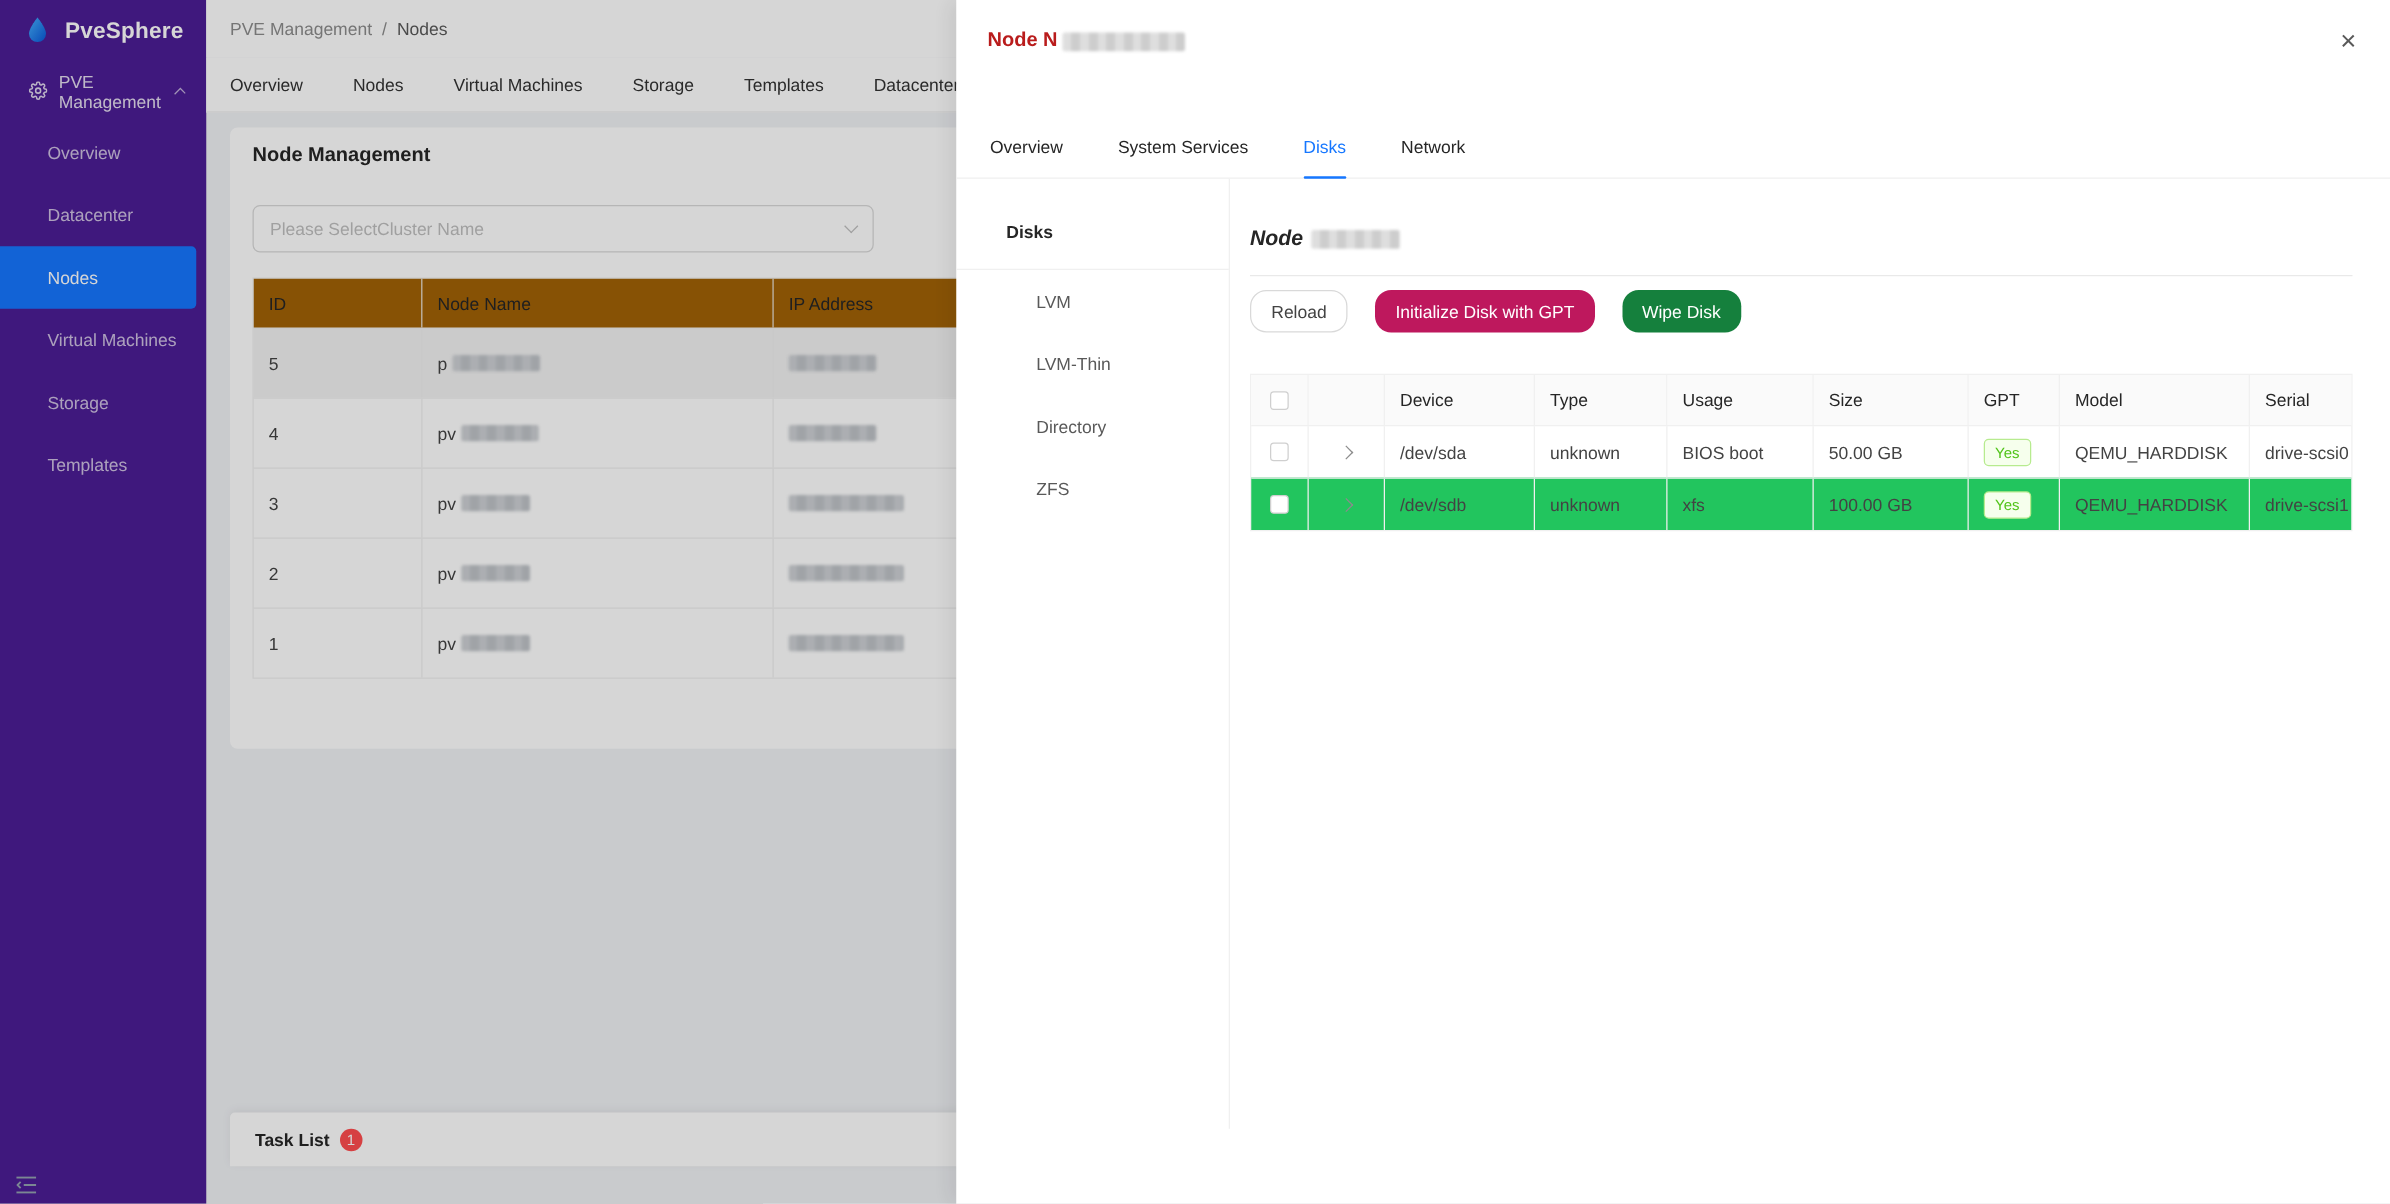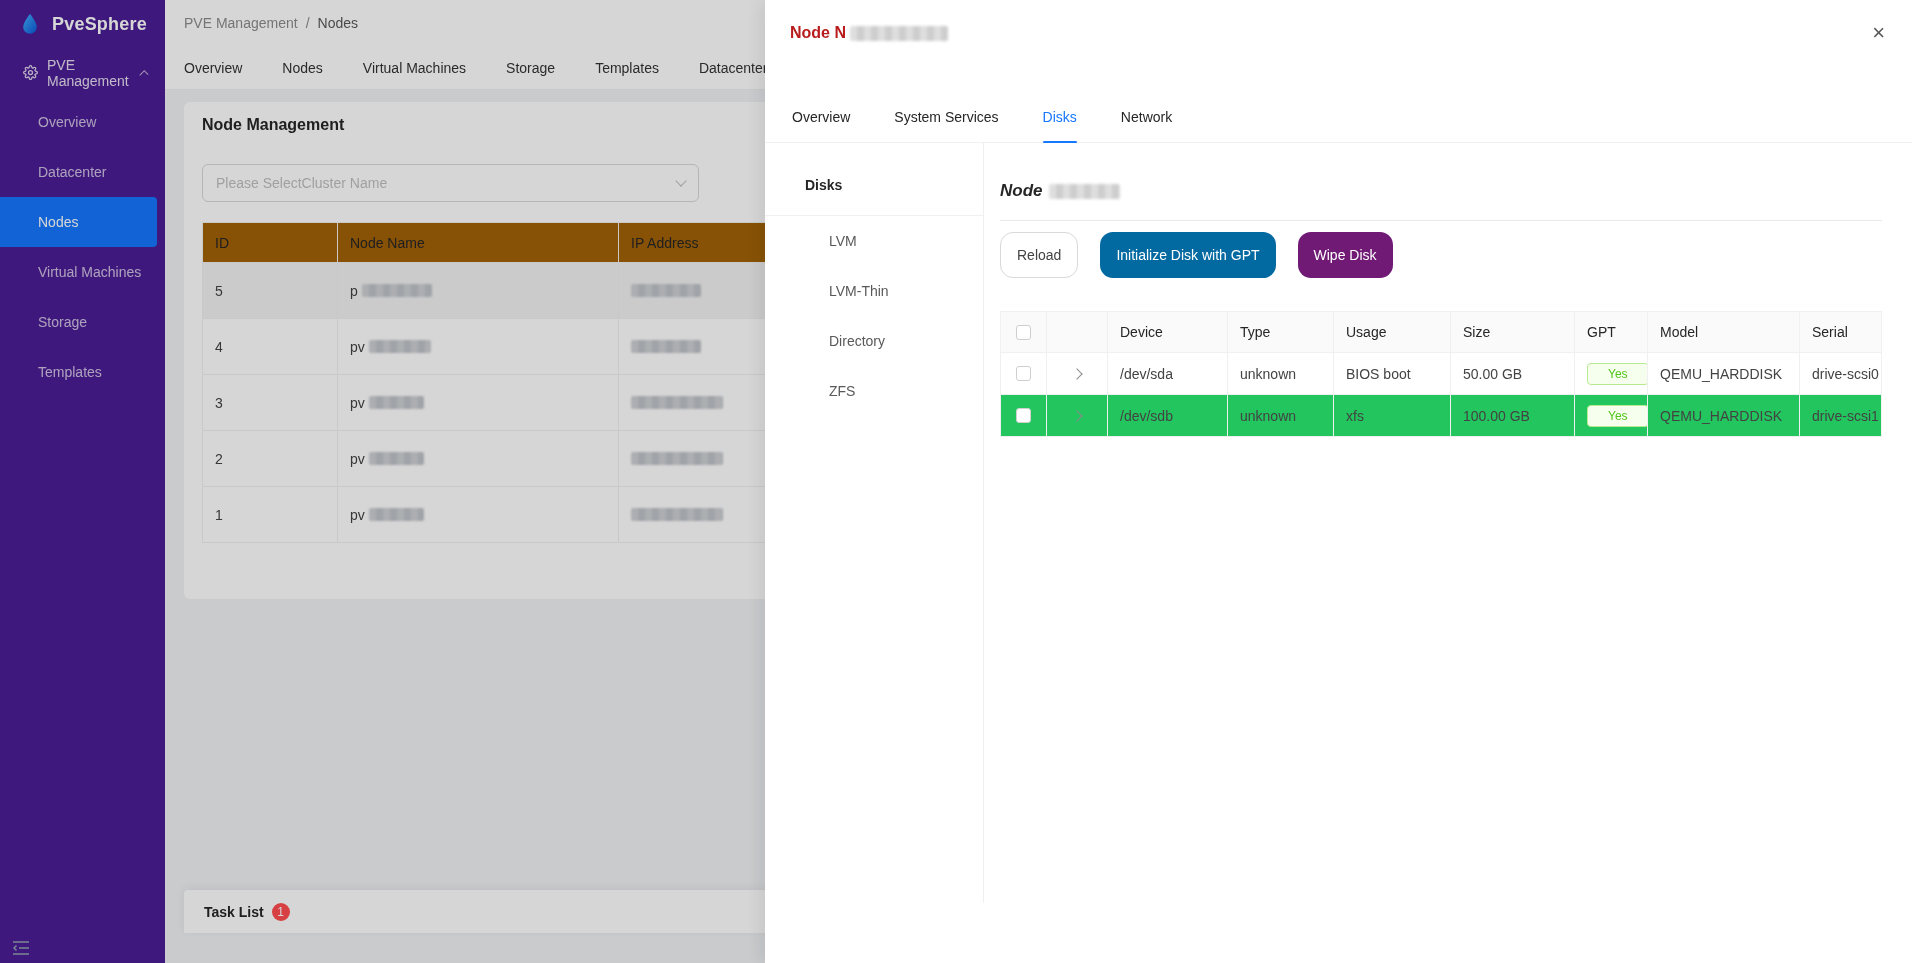--- a/index.html
+++ b/index.html
@@ -94,42 +94,42 @@
                  border-bottom:1px solid #f0f0f0; cursor:pointer; }
   .subnav-item { height:50px; display:flex; align-items:center; padding-left:64px;
                  color:#595959; cursor:pointer; }
 
   .dcontent { flex:1; padding:37px 30px 0 16px; min-width:0; }
   .dheading { font-size:17px; font-weight:700; color:#262626; line-height:22px;
               display:flex; align-items:center; gap:6px;font-style:italic; }
   .dhr { height:1px; background:#e9e9e9; margin:18px 0 11px; }
 
   .btn-row { display:flex; align-items:center; gap:22px; }
-  .btn { height:46px; border-radius:13px; font-size:14px; font-family:inherit;
+  .btn { height:34px; border-radius:13px; font-size:14px; font-family:inherit;
          display:inline-flex; align-items:center; padding:0 16px; border:none; }
   .btn-default { background:#fff; border:1px solid #d9d9d9; color:#434343; cursor:pointer; }
-  .btn-primary-dis { background:#0369a1; color:#fff; cursor:not-allowed; }
-  .btn-danger-dis { background:#701a75; color:#fff; cursor:not-allowed; }
+  .btn-primary-dis { background:#be185d; color:#fff; cursor:not-allowed; }
+  .btn-danger-dis { background:#15803d; color:#fff; cursor:not-allowed; }
 
   .dtable { margin-top:33px; border:1px solid #f0f0f0; width:100%; color:#434343; }
   .drow { display:grid; grid-template-columns:46px 61px 120px 106px 117px 124px 73px 152px minmax(0,1fr); }
   .drow + .drow { border-top:1px solid #f0f0f0; }
   .dcell { display:flex; align-items:center; padding:0 12px; height:41px;
            border-right:1px solid #f0f0f0; overflow:hidden; white-space:nowrap; }
   .dcell:last-child { border-right:none; }
   .dhead .dcell { height:40px; background:#fafafa; color:#262626; font-weight:500; }
   .drow.alt { background:#22c55e; }
   .dcell.center { justify-content:center; padding:0; }
 
   .checkbox { width:15px; height:15px; border:1px solid #cfcfcf; border-radius:3px; background:#fff;
               cursor:pointer; flex:none; }
   .chev-right { width:8px; height:8px; border-top:1.6px solid #8c8c8c; border-right:1.6px solid #8c8c8c;
                 transform:rotate(45deg); cursor:pointer; }
   .tag-green { display:inline-block; background:#f6ffed; color:#52c41a; border:1px solid #b7eb8f;
-               border-radius:4px; font-size:12px; line-height:20px; padding:0 20px; }
+               border-radius:4px; font-size:12px; line-height:20px; padding:0 8px; }
 </style>
 </head>
 <body>
 
 <div class="app">
 
   <aside class="sidebar">
     <div class="logo-row">
       <svg width="24" height="24" viewBox="0 0 24 24">
         <defs>

